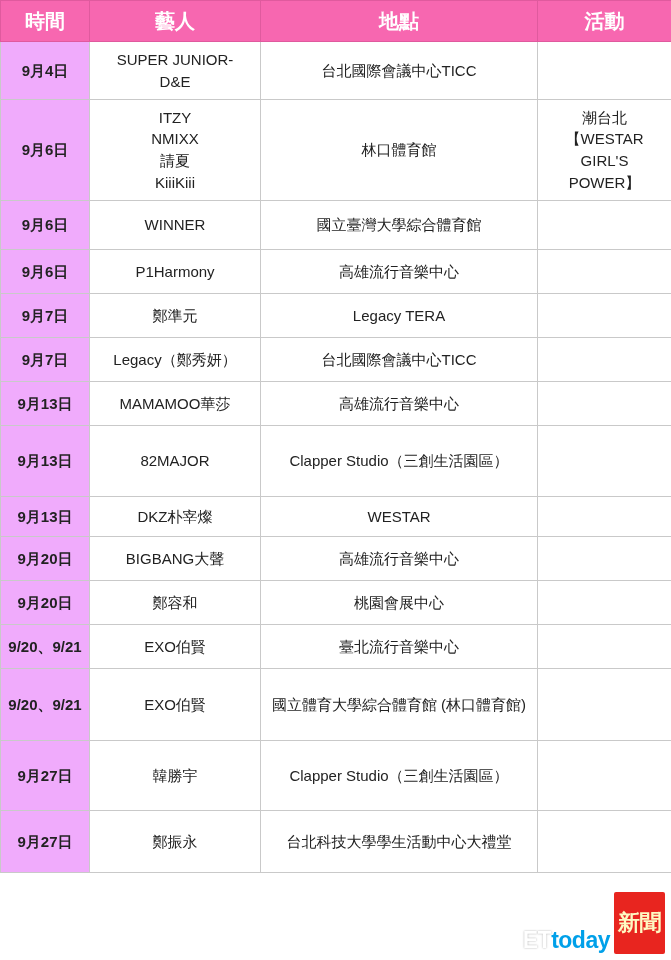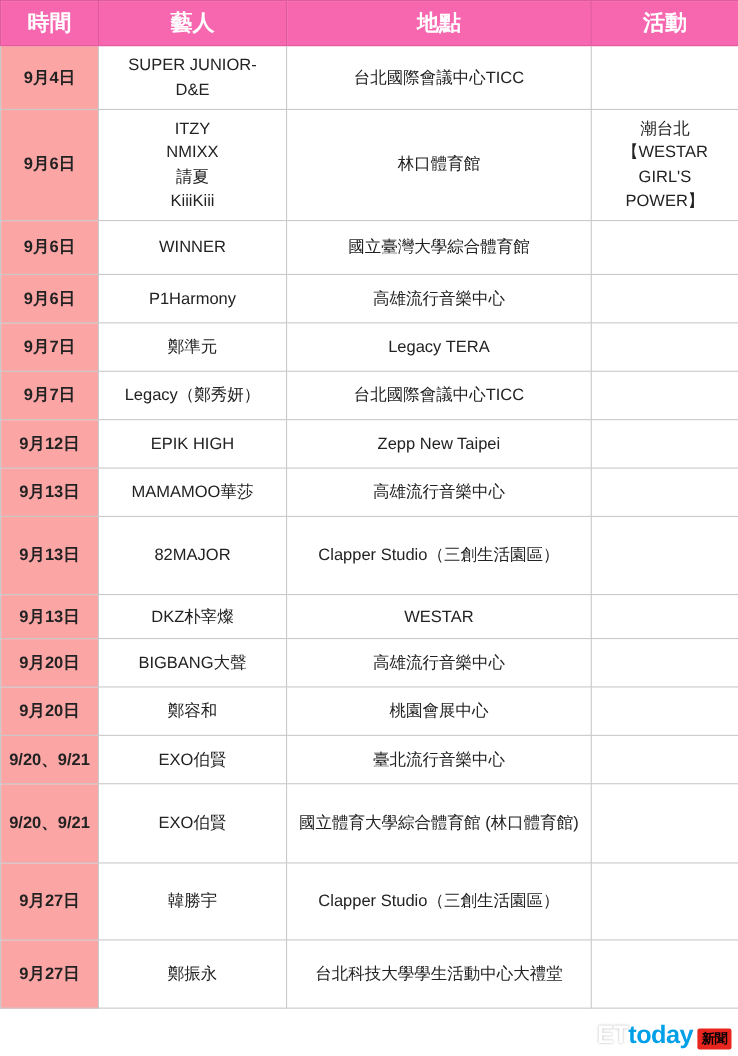--- a/index.html
+++ b/index.html
@@ -35,21 +35,21 @@
   }
   table.schedule thead th {
     background: #f767b0;
     color: #ffffff;
     font-weight: bold;
     font-size: 20px;
     height: 34px;
     border: 1px solid #e05a9e;
   }
   td.time {
-    background: #fca5a5;
+    background: #f0abfc;
     font-weight: bold;
     font-size: 14px;
     color: #1a1a1a;
     vertical-align: bottom;
     padding-bottom: 6px;
   }
   td.artist, td.place, td.event {
     background: #ffffff;
   }
   td.event {
@@ -67,24 +67,24 @@
     display: flex;
     align-items: flex-end;
     font-weight: bold;
     font-size: 23px;
     letter-spacing: -0.5px;
     user-select: none;
   }
   .watermark .et { color: #ffffff; text-shadow: 0 0 2px rgba(0,0,0,.35); }
   .watermark .today { color: #00a0e9; }
   .watermark .news {
-    color: #000000;
+    color: #fef9c3;
     background: #e8251f;
-    font-size: 12px;
-    padding: 1px 4px;
+    font-size: 22px;
+    padding: 16px 4px;
     margin-left: 4px;
     border-radius: 2px;
   }
 </style>
 </head>
 <body>
 
 <table class="schedule">
   <colgroup>
     <col class="c-time">
@@ -138,26 +138,20 @@
         <td class="place multiline">Legacy TERA</td>
         <td class="event multiline"></td>
       </tr>
       <tr style="height: 44px;">
         <td class="time multiline">9月7日</td>
         <td class="artist multiline">Legacy（鄭秀妍）</td>
         <td class="place multiline">台北國際會議中心TICC</td>
         <td class="event multiline"></td>
       </tr>
       <tr style="height: 44px;">
-        <td class="time multiline">9月12日</td>
-        <td class="artist multiline">EPIK HIGH</td>
-        <td class="place multiline">Zepp New Taipei</td>
-        <td class="event multiline"></td>
-      </tr>
-      <tr style="height: 44px;">
         <td class="time multiline">9月13日</td>
         <td class="artist multiline">MAMAMOO華莎</td>
         <td class="place multiline">高雄流行音樂中心</td>
         <td class="event multiline"></td>
       </tr>
       <tr style="height: 71px;">
         <td class="time multiline">9月13日</td>
         <td class="artist multiline">82MAJOR</td>
         <td class="place multiline">Clapper Studio（三創生活園區）</td>
         <td class="event multiline"></td>

